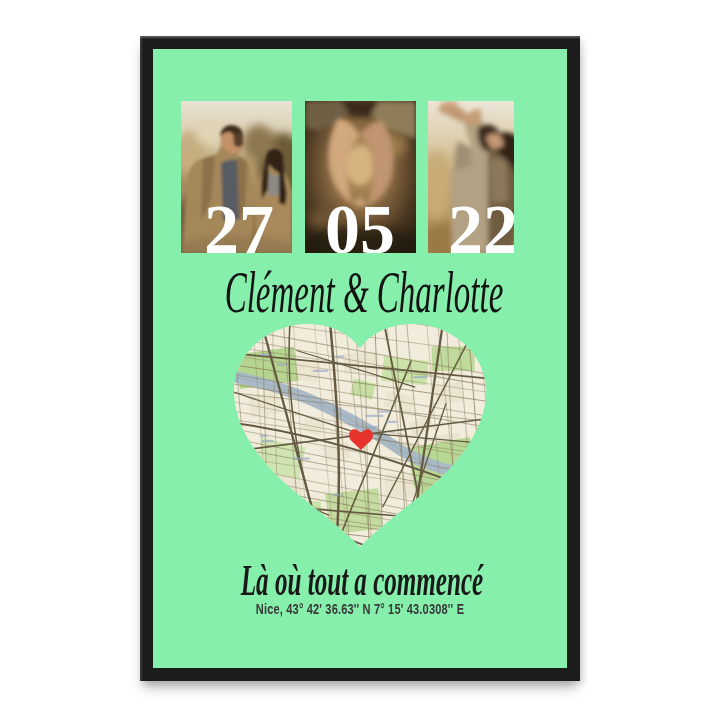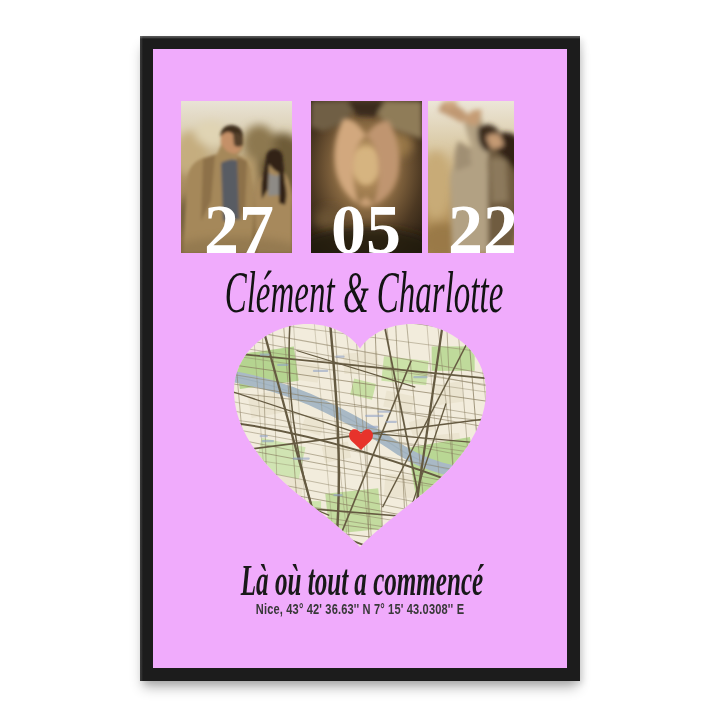--- a/index.html
+++ b/index.html
@@ -1,19 +1,19 @@
 <!DOCTYPE html>
 <html><head>
 <meta charset="utf-8">
 <style>
   html,body{margin:0;padding:0;}
   body{width:720px;height:720px;background:#ffffff;overflow:hidden;
        font-family:"Liberation Sans", sans-serif;position:relative;}
   .frame{position:absolute;left:140px;top:36px;width:414px;height:619px;
-         border:13px solid #1c1c1c;background:#f0abfc;
+         border:13px solid #1c1c1c;background:#86efac;
          box-shadow:0 9px 12px -3px rgba(0,0,0,0.30), 3px 3px 6px rgba(0,0,0,0.10);}
   .frame:before{content:"";position:absolute;left:-13px;top:-13px;right:-13px;bottom:-13px;
          background:linear-gradient(180deg, rgba(255,255,255,0.25) 0 1px, rgba(255,255,255,0) 3px),
                     linear-gradient(90deg, rgba(255,255,255,0.12) 0 1px, rgba(255,255,255,0) 3px);
          pointer-events:none;}
   .photo{position:absolute;top:52px;height:152px;overflow:hidden;}
   .photo svg{display:block;}
 
   .names{position:absolute;left:-89px;top:209px;width:600px;text-align:center;white-space:nowrap;
          font-family:"Liberation Serif", serif;font-style:italic;color:#131313;
@@ -75,21 +75,21 @@
         <path d="M85,56 Q86,48 94,48 Q102,49 102,58 L104,82 Q107,94 104,104 L98,102 L98,72 Q92,69 88,63 L87,88 L81,98 Q79,80 83,70 Z" fill="#322416"></path>
         <path d="M88,72 Q93,76 98,74 L98,94 L87,95 Z" fill="#8e8b86"></path>
       </g>
 
       <ellipse cx="55" cy="152" rx="70" ry="16" fill="#7a6540" opacity="0.4" filter="url(#b6)"></ellipse>
 
       <text x="58" y="152" text-anchor="middle" font-family="Liberation Serif, serif" font-weight="bold" font-size="70" fill="#ffffff">27</text>
     </svg>
   </div>
 
-  <div class="photo" style="left:152px;width:111px;margin-left:6px;">
+  <div class="photo" style="left:152px;width:111px;">
     <svg width="111" height="152" viewBox="0 0 111 152">
       <defs>
         <radialGradient id="p2bg" cx="0.5" cy="0.44" r="0.72">
           <stop offset="0" stop-color="#c59d66"></stop>
           <stop offset="0.38" stop-color="#8a6a42"></stop>
           <stop offset="0.7" stop-color="#4c3822"></stop>
           <stop offset="1" stop-color="#241a10"></stop>
         </radialGradient>
         <filter id="b4" x="-40%" y="-40%" width="180%" height="180%">
             <feGaussianBlur stdDeviation="2.5"></feGaussianBlur>

